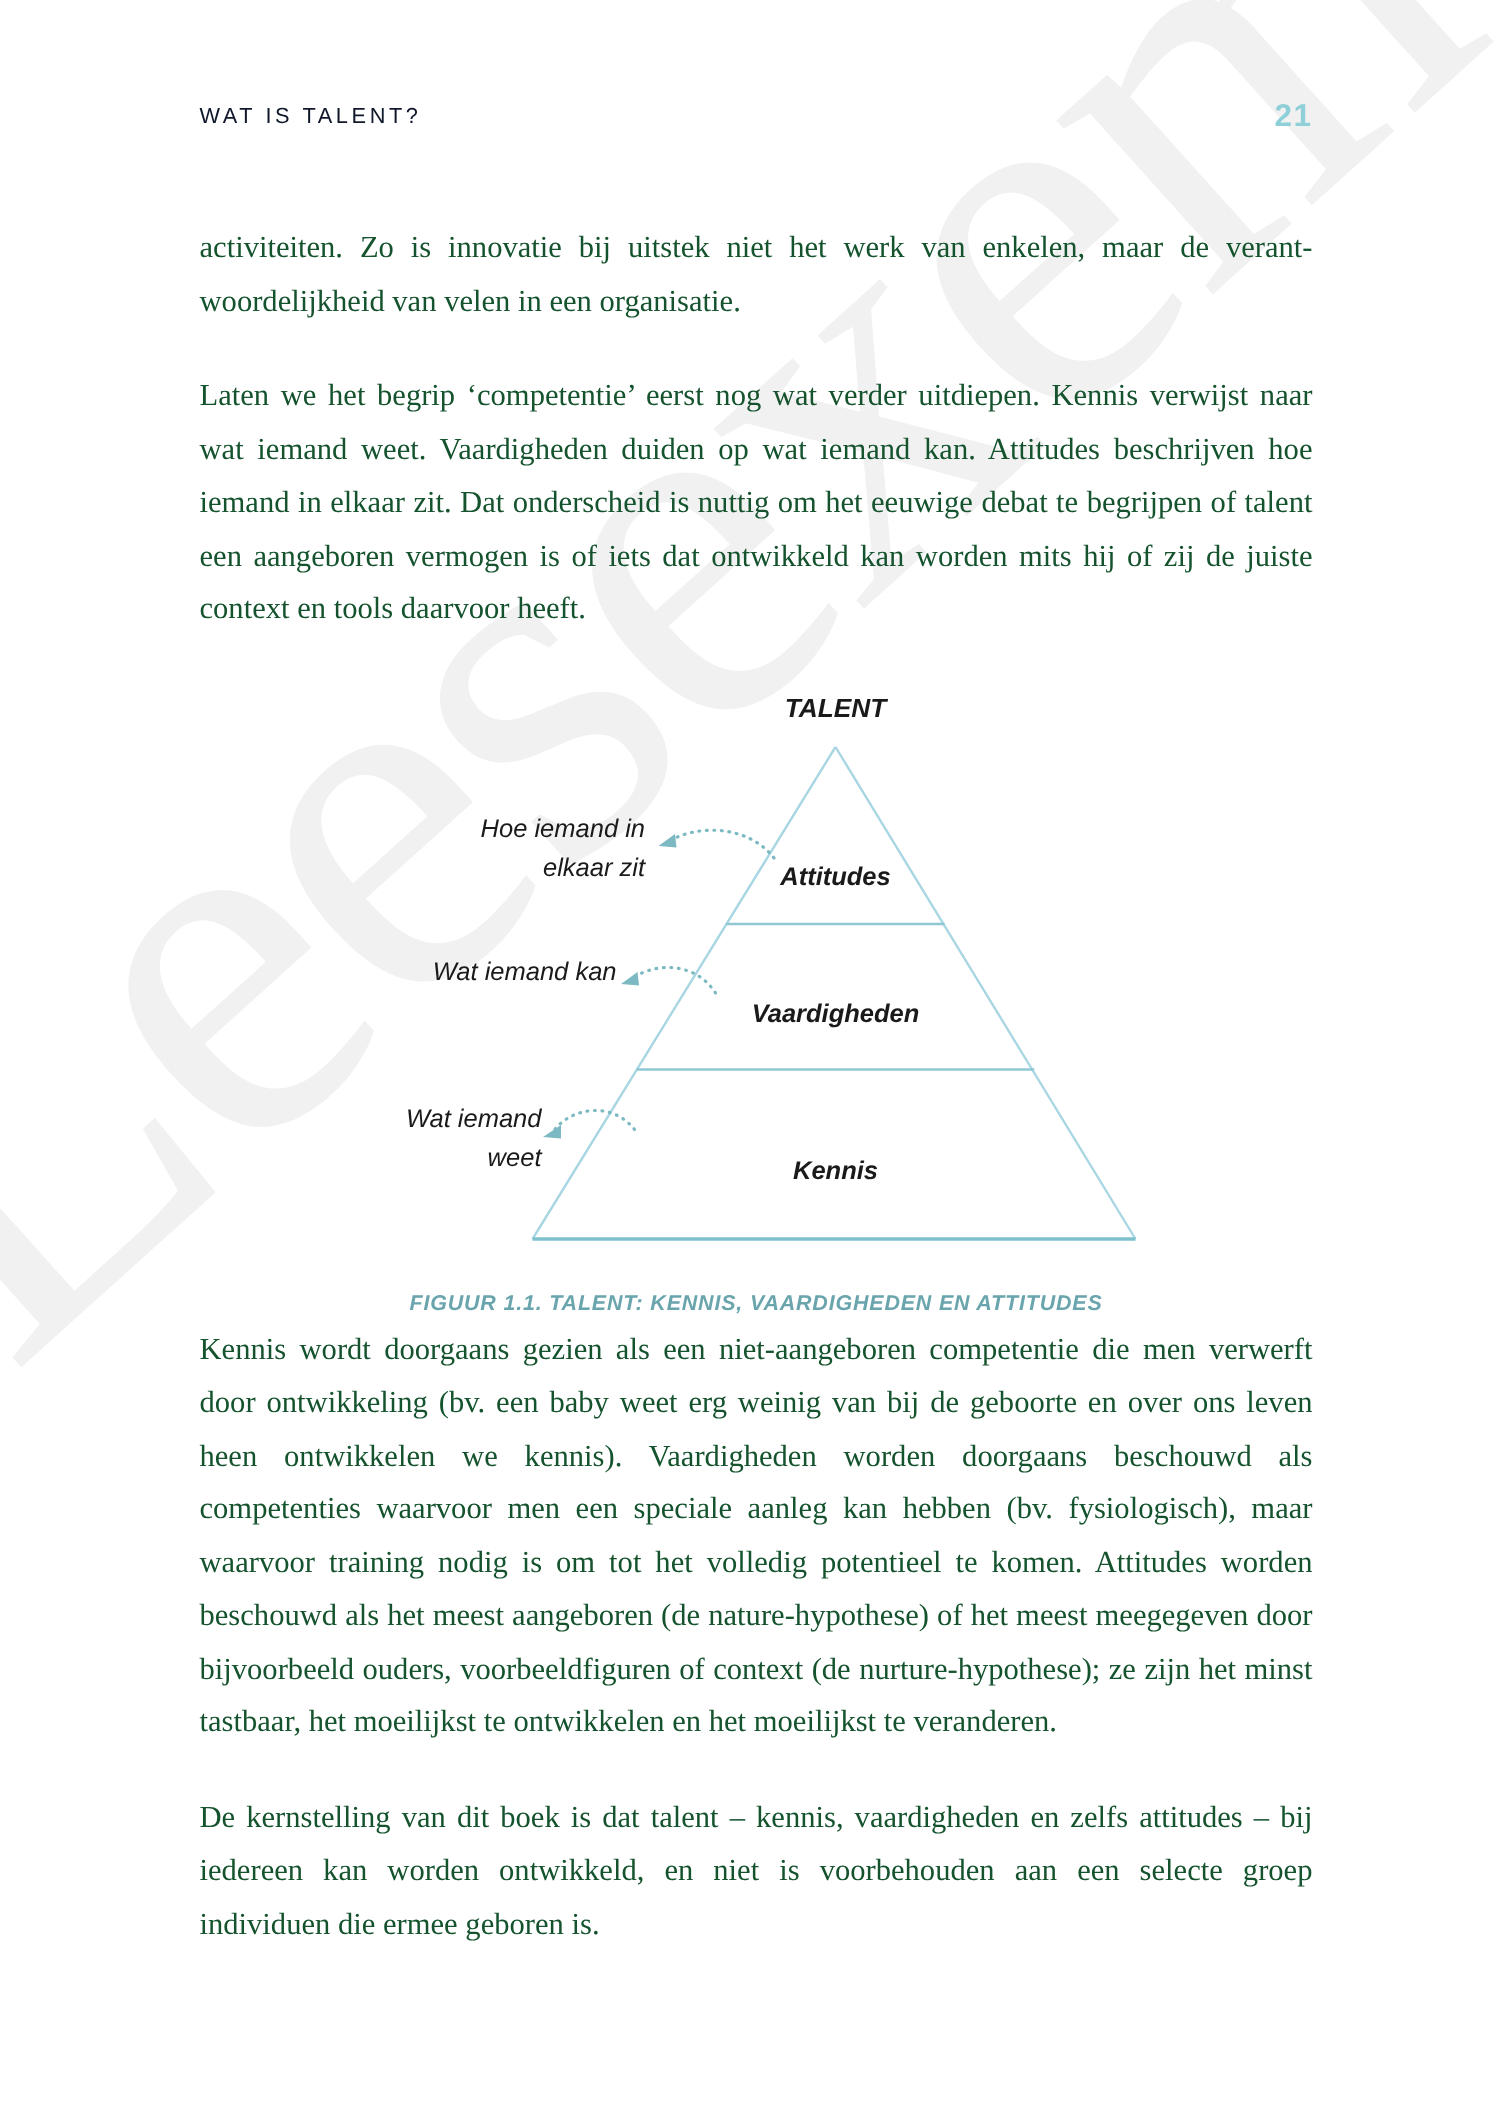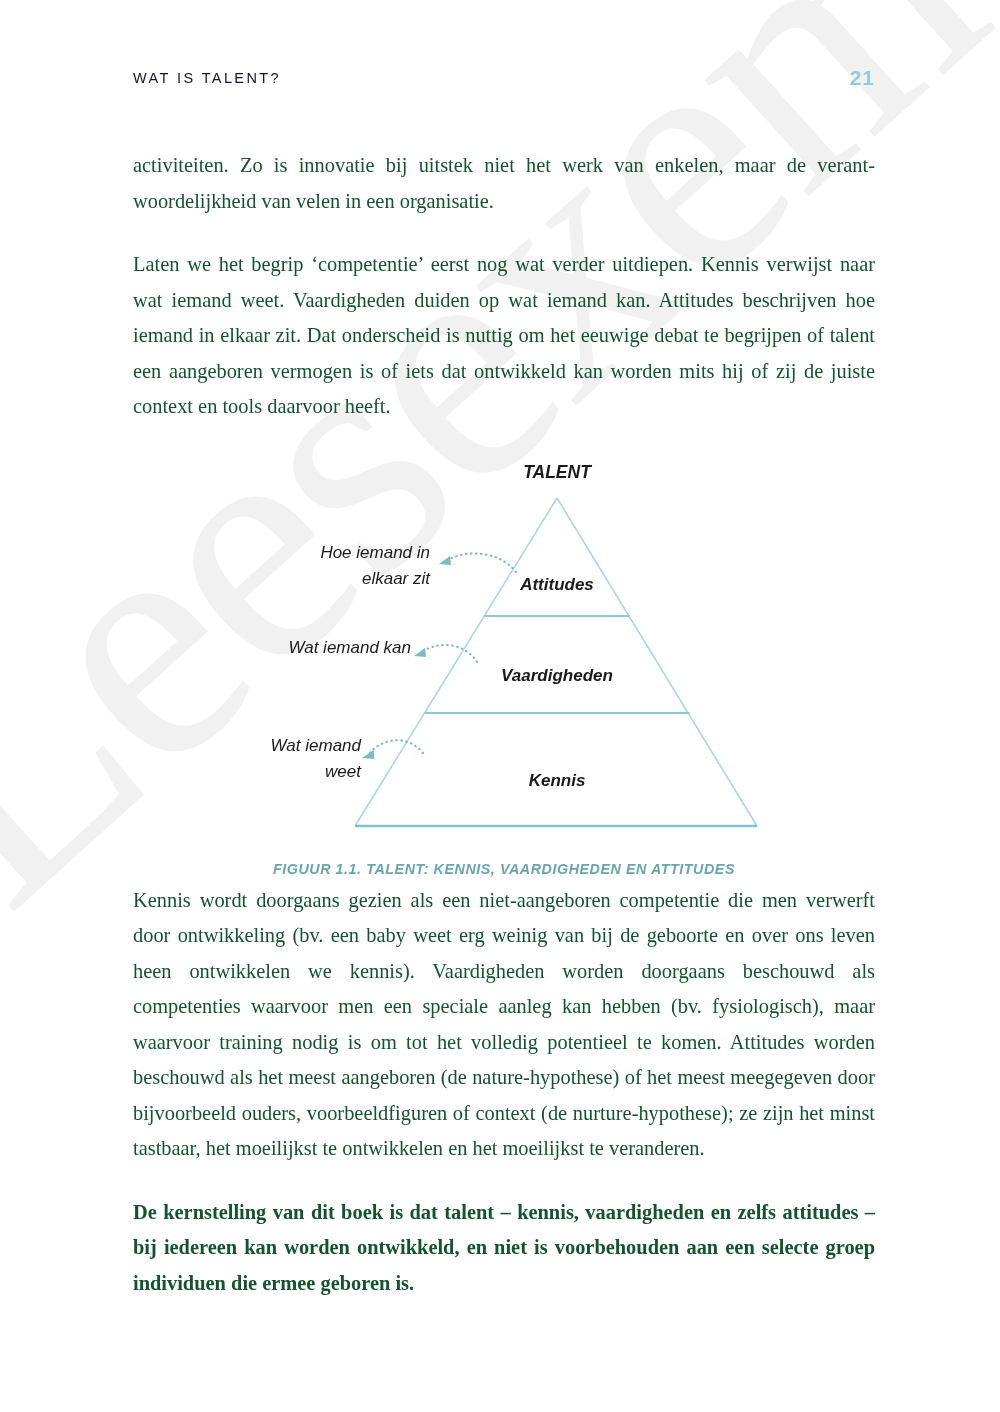--- a/index.html
+++ b/index.html
@@ -82,21 +82,20 @@
     font-family: "Liberation Serif", serif;
     font-size: 20.4px;
     line-height: 35.5px;
     color: #14532d;
     text-align: justify;
     text-justify: inter-word;
     hyphens: manual;
   }
   p.body.tight {
     margin-bottom: 3px;
-    font-weight: bold;
   }
 
   
   .figure {
     position: relative;
     margin: 22px 0 0 0;
     width: 742px;
     height: 430px;
     z-index: 2;
     font-style: italic;

